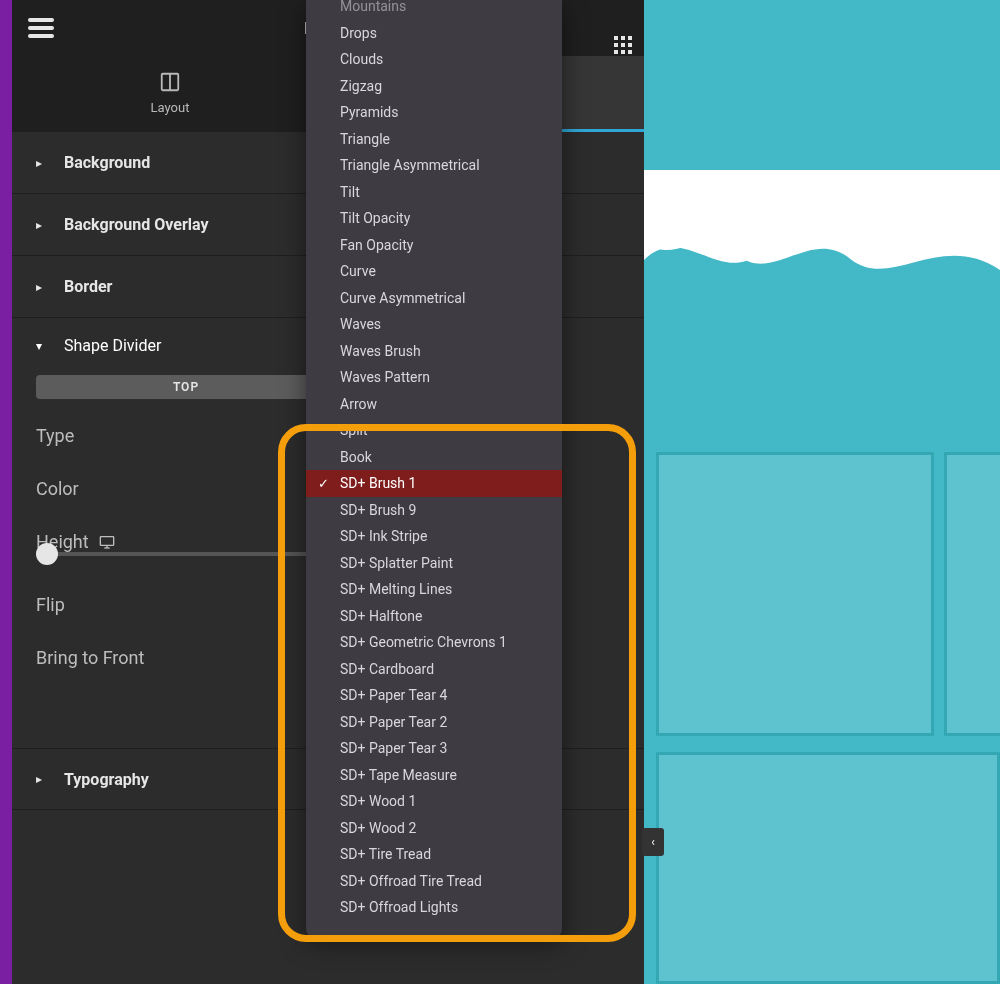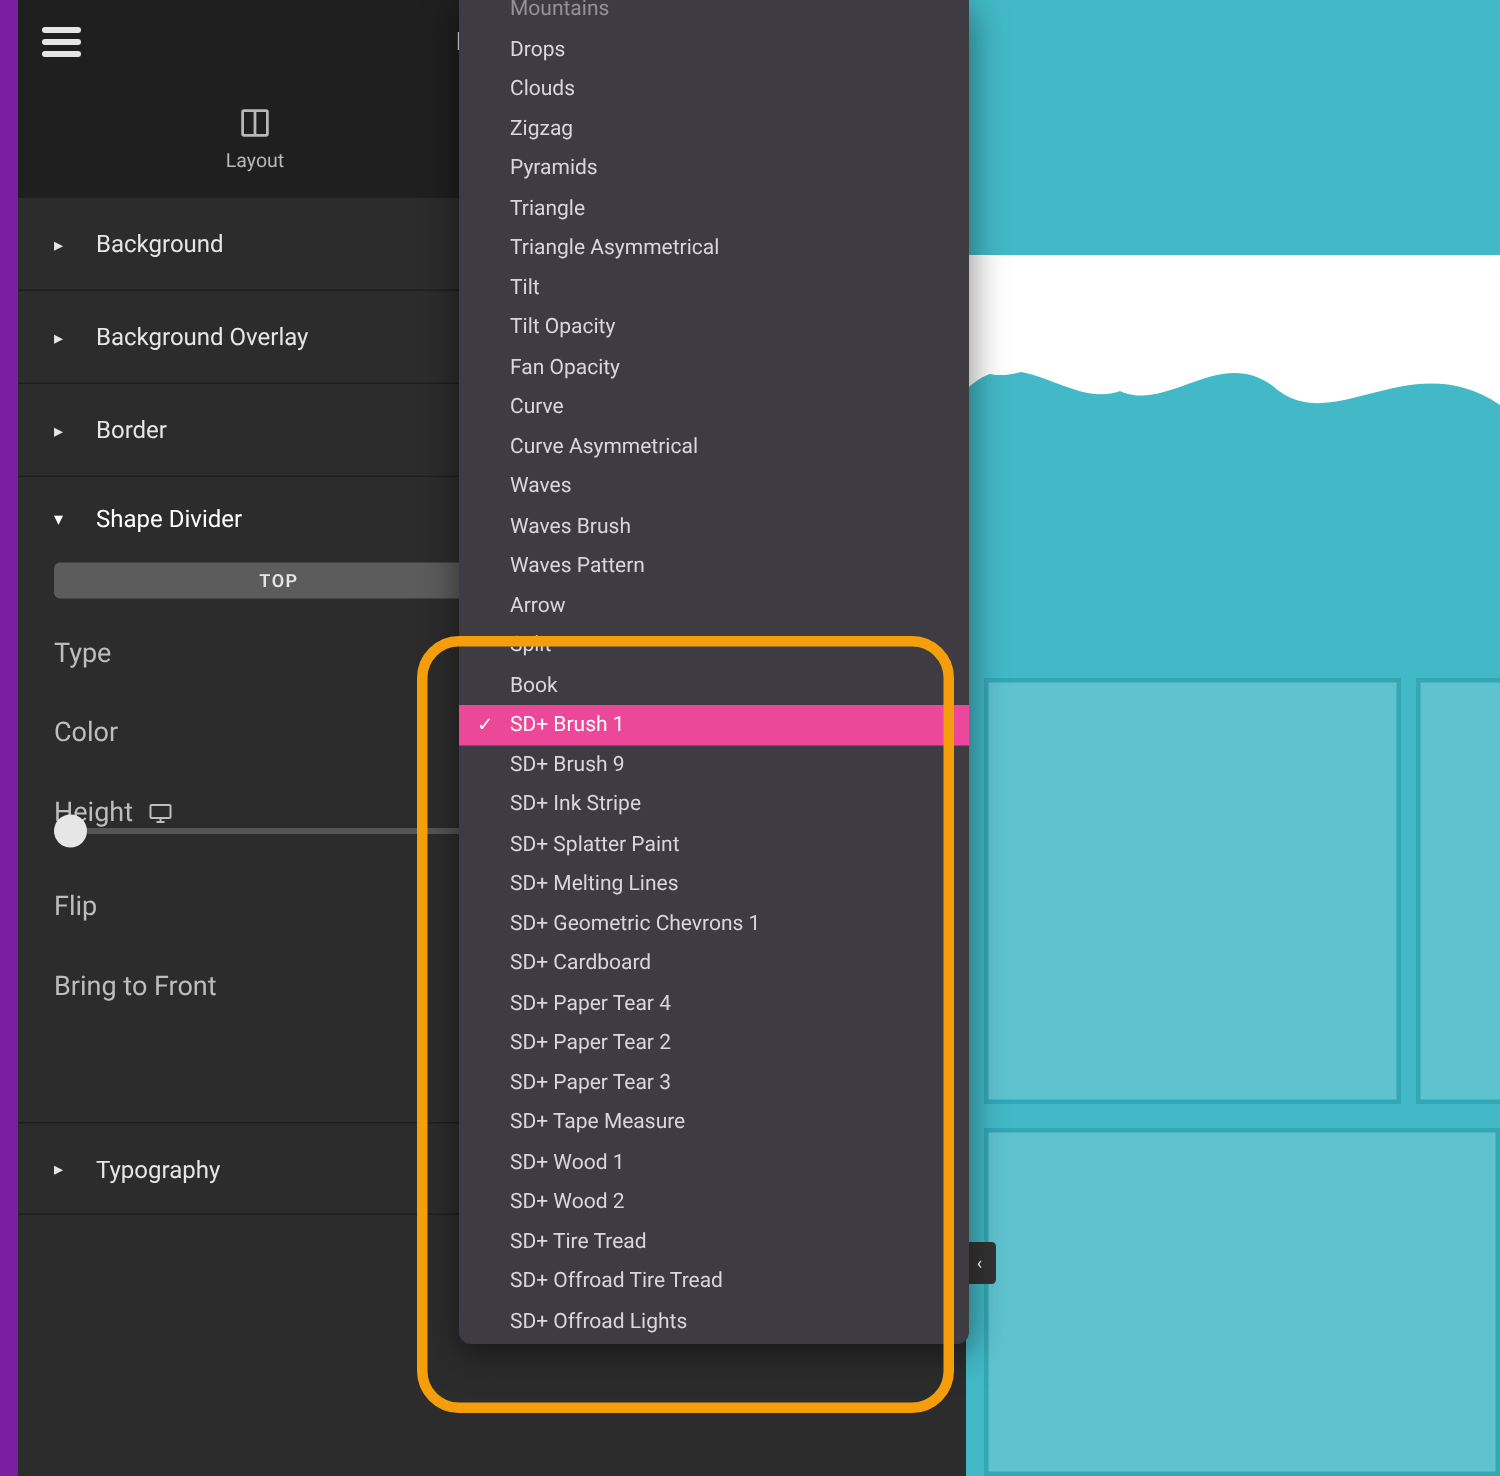--- a/index.html
+++ b/index.html
@@ -17,21 +17,21 @@
 
 .tabs { height:76px; display:flex; background:#1f1f1f; }
 .tab { flex:1; display:flex; flex-direction:column; align-items:center; justify-content:center; gap:6px; color:#b8b8b8; cursor:pointer; border-bottom:3px solid transparent; }
 .tab.active { background:#363636; border-bottom:3px solid #2fa7d6; color:#e6e6e6; }
 .tab-icon { width:24px; height:24px; display:flex; align-items:center; justify-content:center; }
 .tab-label { font-size:13px; }
 
 .panel { padding:0; }
 .panel-row { min-height:62px; display:flex; align-items:center; padding:0 24px; border-bottom:1px solid #1f1f1f; color:#e6e6e6; cursor:pointer; }
 .panel-row .caret { width:10px; margin-right:18px; font-size:12px; }
-.panel-row .plabel { font-size:16px; font-weight:400; }
+.panel-row .plabel { font-size:16px; font-weight:700; }
 
 .shape-block { padding:18px 24px 20px; }
 .shape-head { display:flex; align-items:center; margin-bottom:20px; }
 .shape-head .caret { width:10px; margin-right:18px; font-size:12px; color:#fff; }
 .shape-head .plabel { font-size:16px; font-weight:400; color:#fff; }
 
 .top-btn { width:300px; height:24px; background:#5c5c5c; color:#e6e6e6; border:none; border-radius:4px; font-size:12px; letter-spacing:1px; font-weight:600; cursor:pointer; margin-bottom:26px; }
 
 .field-row { display:flex; align-items:center; margin-bottom:32px; }
 .field-label { font-size:18px; color:#bdbdbd; }
@@ -40,23 +40,23 @@
 .slider-wrap { margin-top:-10px; width:520px; }
 .slider-track { height:4px; background:#555; position:relative; margin-top:10px; }
 .slider-thumb { width:22px; height:22px; background:#e6e6e6; border-radius:50%; position:absolute; top:-9px; left:0; }
 
 .typography-row { margin-top:28px; }
 
 .preview { flex:1; height:100%; background:#43b9c7; position:relative; }
 .brush-area { position:absolute; top:170px; left:0; right:0; height:160px; background:#fff; }
 .img-card { position:absolute; border:3px solid #34a7b5; background:rgba(255,255,255,0.15); }
 
-.dropdown { position:absolute; top:0; left:306px; width:340px; background:#3e3c42; border-radius:0 0 8px 8px; padding:3px 0 2px; box-shadow:0 6px 24px rgba(0,0,0,.5); z-index:10; }
+.dropdown { position:absolute; top:0; left:306px; width:256px; background:#3e3c42; border-radius:0 0 8px 8px; padding:3px 0 16px; box-shadow:0 6px 24px rgba(0,0,0,.5); z-index:10; }
 .dd-item { height:26.5px; display:flex; align-items:center; padding:0 16px 0 34px; color:#d9d7dc; font-size:14px; cursor:pointer; position:relative; }
-.dd-item.selected { background:#ec4899; color:#fff; }
+.dd-item.selected { background:#7f1d1d; color:#fff; }
 .dd-item.selected::before { content:"✓"; position:absolute; left:12px; font-size:13px; }
 
 .highlight-box { position:absolute; top:424px; left:278px; width:358px; height:518px; border:7px solid #F59E0B; border-radius:28px; z-index:20; pointer-events:none; }
 
 .grid-icon { position:absolute; top:36px; left:614px; color:#e6e6e6; z-index:5; }
 .collapse-caret { position:absolute; top:828px; left:642px; width:22px; height:28px; background:#333; color:#fff; display:flex; align-items:center; justify-content:center; font-size:12px; z-index:5; border-radius:3px; }
 
 svg { display:block; }
 </style>
 </head>
@@ -200,20 +200,21 @@
       <div class="dd-item">Waves Brush</div>
       <div class="dd-item">Waves Pattern</div>
       <div class="dd-item">Arrow</div>
       <div class="dd-item">Split</div>
       <div class="dd-item">Book</div>
       <div class="dd-item selected">SD+ Brush 1</div>
       <div class="dd-item">SD+ Brush 9</div>
       <div class="dd-item">SD+ Ink Stripe</div>
       <div class="dd-item">SD+ Splatter Paint</div>
       <div class="dd-item">SD+ Melting Lines</div>
+      <div class="dd-item">SD+ Halftone</div>
       <div class="dd-item">SD+ Geometric Chevrons 1</div>
       <div class="dd-item">SD+ Cardboard</div>
       <div class="dd-item">SD+ Paper Tear 4</div>
       <div class="dd-item">SD+ Paper Tear 2</div>
       <div class="dd-item">SD+ Paper Tear 3</div>
       <div class="dd-item">SD+ Tape Measure</div>
       <div class="dd-item">SD+ Wood 1</div>
       <div class="dd-item">SD+ Wood 2</div>
       <div class="dd-item">SD+ Tire Tread</div>
       <div class="dd-item">SD+ Offroad Tire Tread</div>

